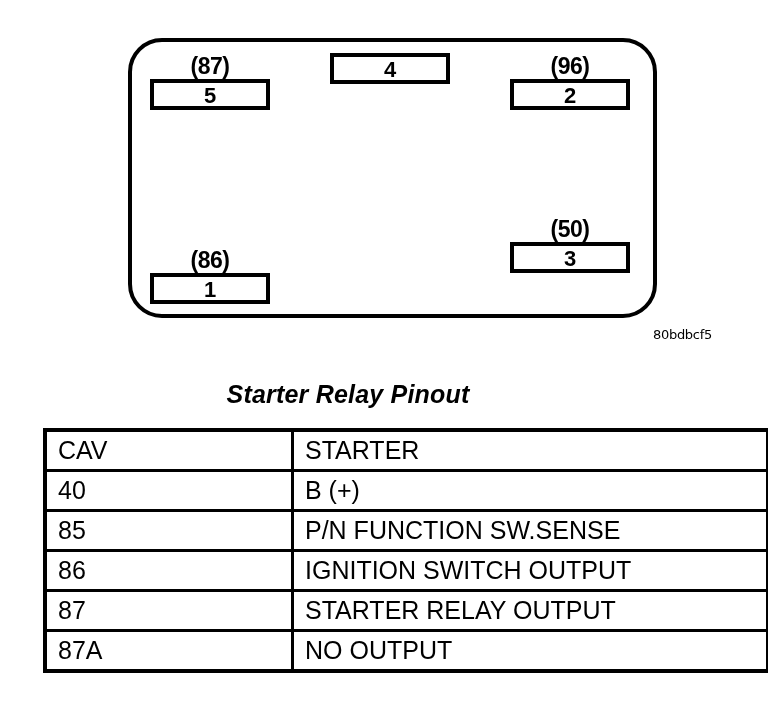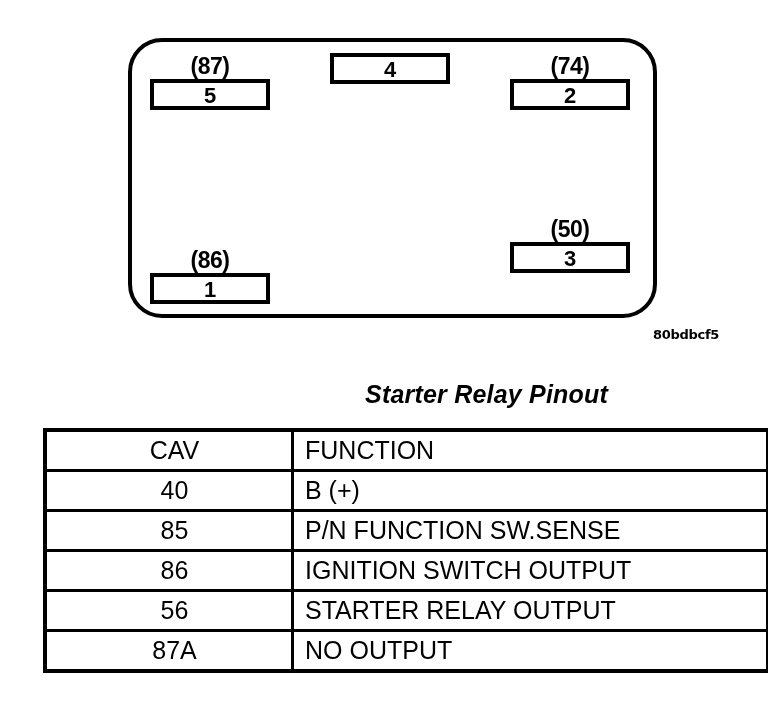--- a/index.html
+++ b/index.html
@@ -65,36 +65,37 @@
   #terminal-85  { left: 510px; top: 53px; }
   #terminal-86  { left: 150px; top: 216px; margin-top: 31px; }
   #terminal-30  { left: 510px; top: 216px; }
 
   
   #figure-code {
     position: absolute;
     left: 653px;
     top: 327px;
     font-size: 13px;
-    font-weight: bold;
+    font-weight: normal;
     font-family: "DejaVu Sans", sans-serif;
     letter-spacing: -0.3px;
   }
 
   
   #pinout-title {
     position: absolute;
     left: 0;
     top: 380px;
     width: 608px;
-    text-align: right;
+    text-align: center;
     font-size: 25px;
     font-weight: bold;
     font-style: italic;
     letter-spacing: 0.2px;
+    padding-left: 44px;
   }
 
   
   #pinout-table {
     position: absolute;
     left: 43px;
     top: 428px;
     width: 698px;
     border-collapse: collapse;
     border: 4px solid #000;
@@ -105,41 +106,41 @@
     border: 3px solid #000;
     height: 37px;
     padding: 0 0 0 11px;
     font-size: 25px;
     font-weight: normal;
     line-height: 37px;
     vertical-align: middle;
     white-space: nowrap;
     overflow: hidden;
   }
-  #pinout-table td.cav-col  { width: 233px; text-align: center; }
+  #pinout-table td.cav-col  { width: 233px; }
   #pinout-table td.func-col { width: 461px; }
 </style>
 </head>
 <body>
 
 <div id="relay-diagram">
 
   <div id="relay-body"></div>
 
   <div class="terminal" id="terminal-87">
     <div class="terminal-label">(87)</div>
     <div class="terminal-box">5</div>
   </div>
 
   <div class="terminal" id="terminal-87a">
     <div class="terminal-box">4</div>
   </div>
 
   <div class="terminal" id="terminal-85">
-    <div class="terminal-label">(74)</div>
+    <div class="terminal-label">(96)</div>
     <div class="terminal-box">2</div>
   </div>
 
   <div class="terminal" id="terminal-86">
     <div class="terminal-label">(86)</div>
     <div class="terminal-box">1</div>
   </div>
 
   <div class="terminal" id="terminal-30">
     <div class="terminal-label">(50)</div>
@@ -148,36 +149,36 @@
 
   <div id="figure-code">80bdbcf5</div>
 </div>
 
 <div id="pinout-title">Starter Relay Pinout</div>
 
 <table id="pinout-table">
   <tbody>
     <tr>
       <td class="cav-col">CAV</td>
-      <td class="func-col">FUNCTION</td>
+      <td class="func-col">STARTER</td>
     </tr>
     <tr>
       <td class="cav-col">40</td>
       <td class="func-col">B (+)</td>
     </tr>
     <tr>
       <td class="cav-col">85</td>
       <td class="func-col">P/N FUNCTION SW.SENSE</td>
     </tr>
     <tr>
       <td class="cav-col">86</td>
       <td class="func-col">IGNITION SWITCH OUTPUT</td>
     </tr>
     <tr>
-      <td class="cav-col">56</td>
+      <td class="cav-col">87</td>
       <td class="func-col">STARTER RELAY OUTPUT</td>
     </tr>
     <tr>
       <td class="cav-col">87A</td>
       <td class="func-col">NO OUTPUT</td>
     </tr>
   </tbody>
 </table>
 
 </body></html>

